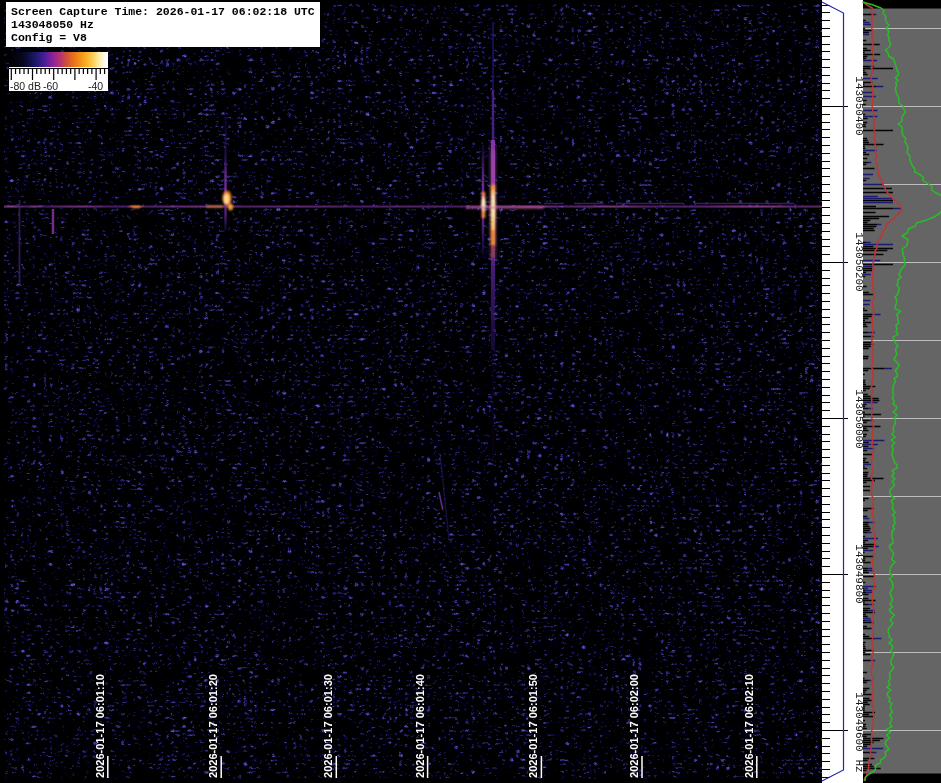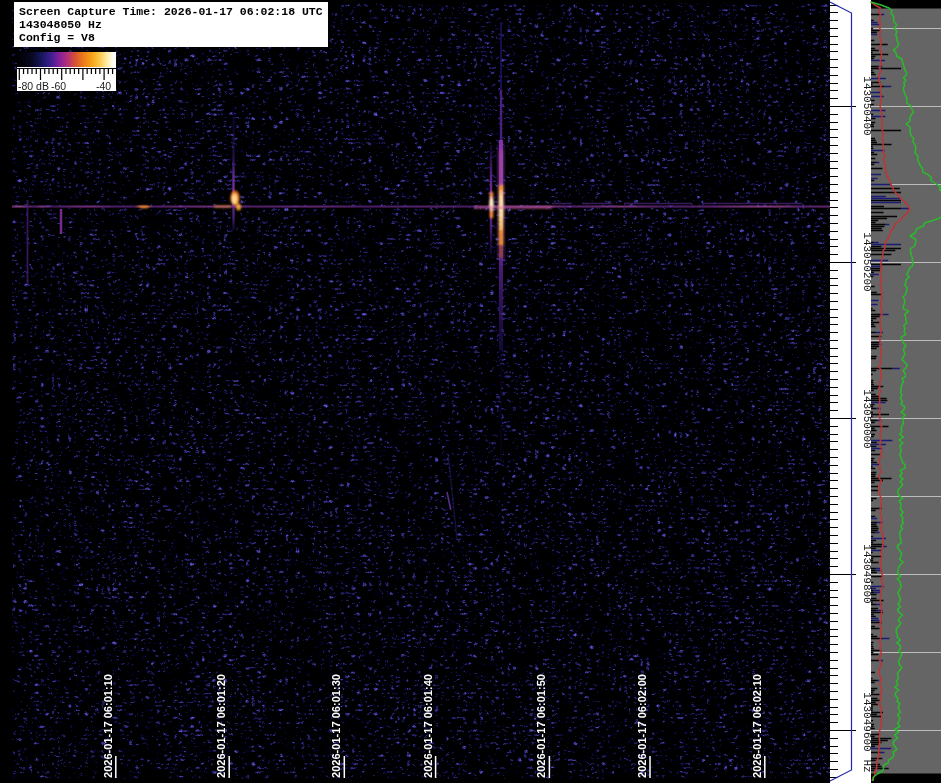--- a/index.html
+++ b/index.html
@@ -1,15 +1,15 @@
 <!DOCTYPE html>
 <html><head><meta charset="utf-8"><style>
   html,body{margin:0;padding:0;background:#000;width:941px;height:783px;overflow:hidden}
   *{box-sizing:border-box}
-  #stage{position:absolute;top:0;left:12px;width:817px;height:783px;background:#000;font-family:"Liberation Sans",sans-serif}
+  #stage{position:absolute;top:0;left:4px;width:817px;height:783px;background:#000;font-family:"Liberation Sans",sans-serif}
 </style></head><body>
 <div id="stage">
 <svg width="941" height="783" style="position:absolute;left:0;top:0">
  <defs>
   <linearGradient id="cbarg" x1="0" y1="0" x2="1" y2="0">
           <stop offset="0" stop-color="#000000"></stop>
           <stop offset="0.14" stop-color="#07071e"></stop>
           <stop offset="0.25" stop-color="#16165e"></stop>
           <stop offset="0.34" stop-color="#3c1e90"></stop>
           <stop offset="0.43" stop-color="#861f9c"></stop>

